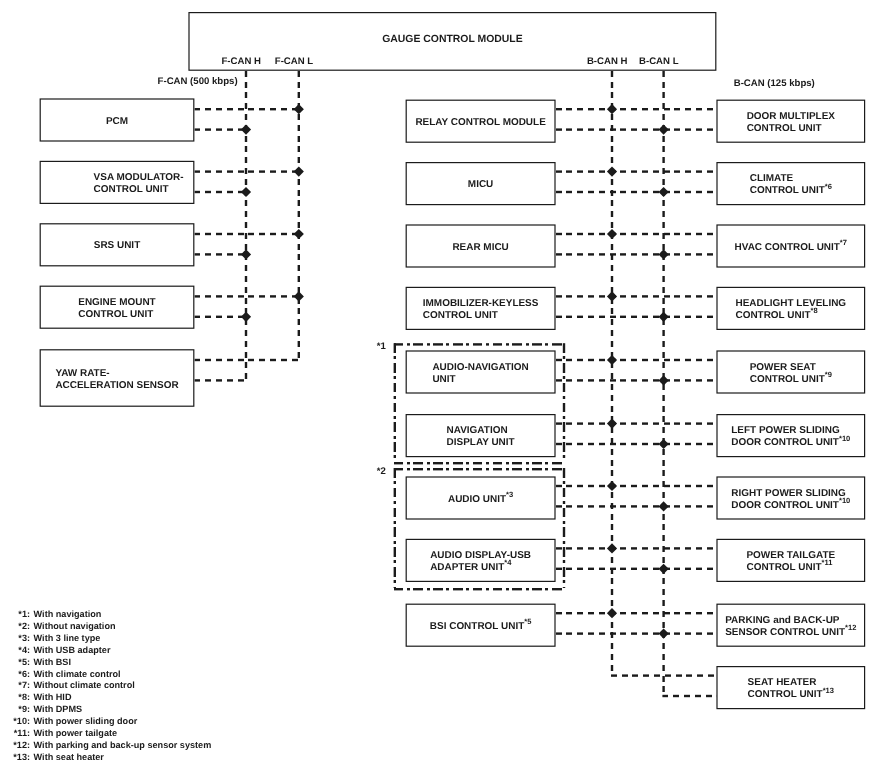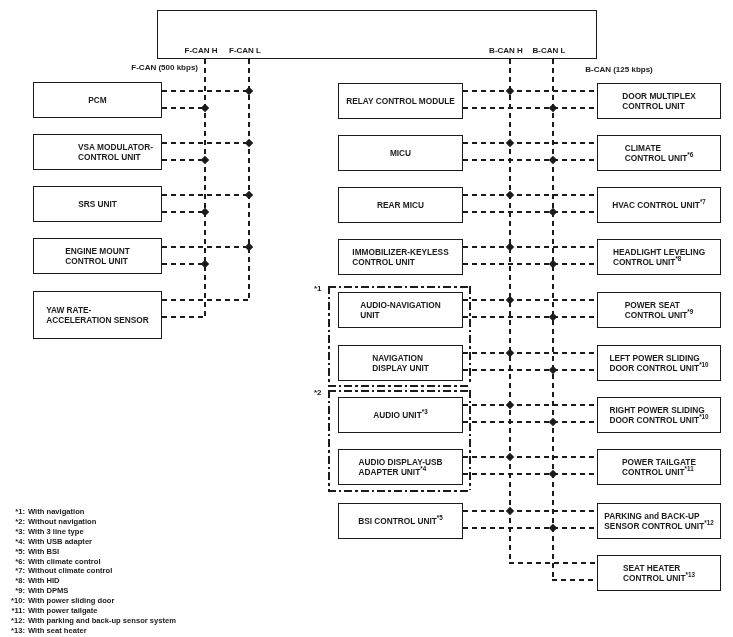--- a/index.html
+++ b/index.html
@@ -17,40 +17,41 @@
   .node .txt{white-space:pre-line;}
   sup{font-size:6.3px;line-height:0;}
   
   .gauge-box{position:absolute;left:157px;top:10px;width:440px;height:49px;border:1.7px solid #1b1b1b;background:#fff;box-sizing:border-box;}
   .gauge-title{position:absolute;left:157px;top:27px;width:440px;text-align:center;font-size:8.7px;font-weight:700;}
   .pin{position:absolute;top:46px;width:64px;text-align:center;font-size:8px;font-weight:700;}
   .pin-fh{left:169px;} .pin-fl{left:213px;} .pin-bh{left:474px;} .pin-bl{left:517px;}
   
   .bus-label{position:absolute;font-size:8px;font-weight:700;}
   .bus-label-f{left:98px;top:63px;width:100px;text-align:right;}
-  .bus-label-b{left:559px;top:65px;width:120px;text-align:center;}
+  .bus-label-b{left:559px;top:65px;width:120px;text-align:right;}
   
   .hline{position:absolute;height:2px;background:repeating-linear-gradient(to right,#1b1b1b 0 5px,transparent 5px 9px);}
   .vline{position:absolute;width:2px;background:repeating-linear-gradient(to bottom,#1b1b1b 0 5px,transparent 5px 9px);}
   .dot{position:absolute;width:6px;height:6px;background:#1b1b1b;transform:rotate(45deg);}
   
   .gline-h{position:absolute;height:1.6px;background:repeating-linear-gradient(to right,#1b1b1b 0 8px,transparent 8px 11px,#1b1b1b 11px 13.5px,transparent 13.5px 16.5px);}
   .gline-v{position:absolute;width:1.6px;background:repeating-linear-gradient(to bottom,#1b1b1b 0 8px,transparent 8px 11px,#1b1b1b 11px 13.5px,transparent 13.5px 16.5px);}
   .group-label{position:absolute;font-size:8px;font-weight:700;}
   
   #footnotes{position:absolute;left:4px;top:507px;font-size:7.6px;font-weight:700;line-height:9.9px;}
   .fn-row{display:flex;}
   .fn-mark{width:21px;text-align:right;flex:0 0 auto;}
   .fn-text{margin-left:3px;}
 </style>
 </head>
 <body>
 
 <div class="stage">
   <div class="gauge-box"></div>
+  <div class="gauge-title">GAUGE CONTROL MODULE</div>
   <span class="pin pin-fh">F-CAN H</span>
   <span class="pin pin-fl">F-CAN L</span>
   <span class="pin pin-bh">B-CAN H</span>
   <span class="pin pin-bl">B-CAN L</span>
   <div class="bus-label bus-label-f">F-CAN (500 kbps)</div>
   <div class="bus-label bus-label-b">B-CAN (125 kbps)</div>
   <div id="diagram-layer">
       <div class="hline" style="left: 162px; top: 90px; width: 88px;"></div>
       <div class="hline" style="left: 162px; top: 107px; width: 44px;"></div>
       <div class="dot" style="left: 246px; top: 88px;"></div>

